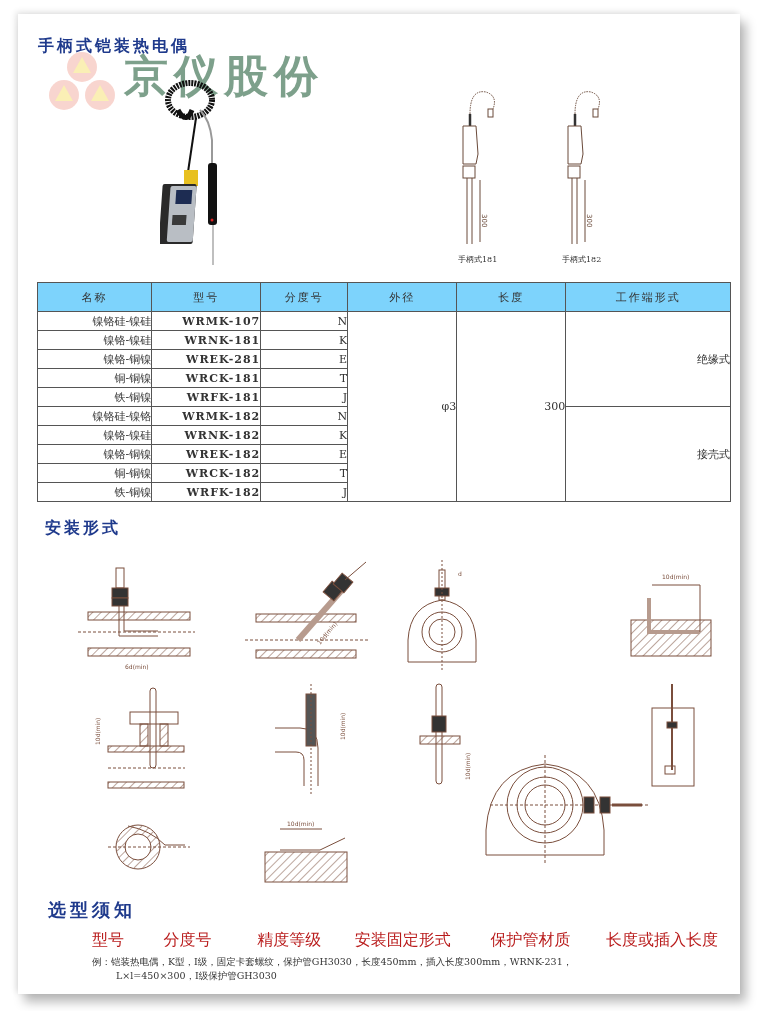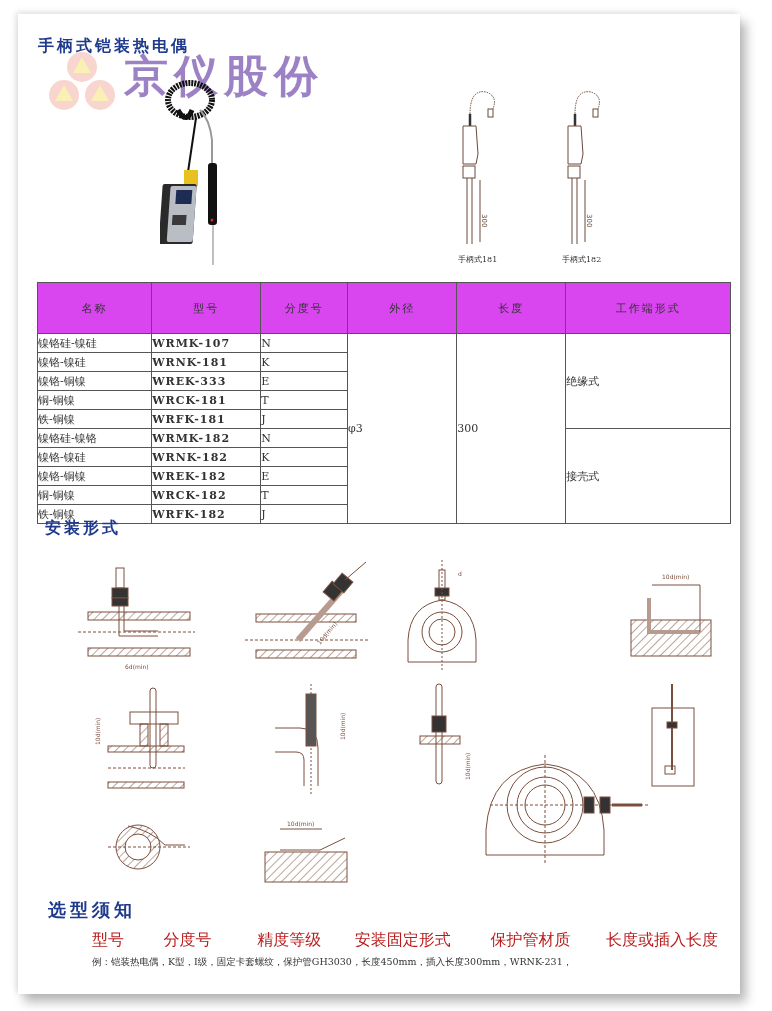--- a/index.html
+++ b/index.html
@@ -16,41 +16,41 @@
   .title-main {
     position: absolute; left: 38px; top: 36px; font-size: 16px; letter-spacing: 3px;
     color: #1f3a8c; font-weight: bold; text-align: center;
   }
   .watermark {
     position: absolute; left: 42px; top: 45px; width: 320px; height: 70px;
     opacity: 0.55;
   }
   .watermark .wm-text {
     position: absolute; left: 82px; top: 2px; font-size: 44px; font-weight: bold;
-    color: #4c1d95; letter-spacing: 6px;
+    color: #14532d; letter-spacing: 6px;
   }
   .section-title {
     position: absolute; font-size: 16px; font-weight: bold; letter-spacing: 3px; color: #1f3a8c;
   }
   .section-title.big { font-size: 18px; letter-spacing: 4px; }
   .product { position: absolute; left: 160px; top: 80px; width: 100px; height: 185px; }
   .diagram-top { position: absolute; left: 448px; top: 84px; width: 175px; height: 185px; text-align: center; }
   .diagram-label {
     position: absolute; font-family: "DejaVu Serif", serif; font-size: 8px; color: #333;
   }
   table.spec {
     position: absolute; left: 37px; top: 282px; width: 694px;
     border-collapse: collapse; font-family: "DejaVu Serif", serif; font-size: 11px; color: #333;
   }
   table.spec th {
-    background: #d946ef; font-weight: normal; height: 18px; padding: 16px;
+    background: #7dd3fc; font-weight: normal; height: 18px; padding: 5px;
     border: 1px solid #555; letter-spacing: 2px;
   }
   table.spec td {
-    border: 1px solid #555; text-align: left; height: 18px; padding: 0;
+    border: 1px solid #555; text-align: right; height: 18px; padding: 0;
   }
   table.spec td.model { font-weight: bold; letter-spacing: 1px; }
   .inst { position: absolute; left: 0; top: 0; width: 772px; height: 1011px; pointer-events: none; }
   .inst svg { position: absolute; left: 0; top: 0; }
   .guide-row {
     position: absolute; left: 92px; top: 930px; font-family: Liberation Mono, monospace;
     font-size: 16px; color: #b91c1c; white-space: nowrap;
   }
   .guide-row span { display: inline-block; }
   .example {
@@ -152,21 +152,21 @@
       <td rowspan="10">300</td>
       <td rowspan="5">绝缘式</td>
     </tr>
     <tr>
       <td>镍铬-镍硅</td>
       <td class="model">WRNK-181</td>
       <td>K</td>
     </tr>
     <tr>
       <td>镍铬-铜镍</td>
-      <td class="model">WREK-333</td>
+      <td class="model">WREK-281</td>
       <td>E</td>
     </tr>
     <tr>
       <td>铜-铜镍</td>
       <td class="model">WRCK-181</td>
       <td>T</td>
     </tr>
     <tr>
       <td>铁-铜镍</td>
       <td class="model">WRFK-181</td>
@@ -321,13 +321,14 @@
   <span style="width:62px">型号</span>
   <span style="width:84px">分度号</span>
   <span style="width:88px">精度等级</span>
   <span style="width:126px">安装固定形式</span>
   <span style="width:106px">保护管材质</span>
   <span>长度或插入长度</span>
 </div>
 
 <div class="example">
   <div>例：铠装热电偶，K型，I级，固定卡套螺纹，保护管GH3030，长度450mm，插入长度300mm，WRNK-231，</div>
+  <div class="l2">L×l=450×300，I级保护管GH3030</div>
 </div>
 
 </body></html>

